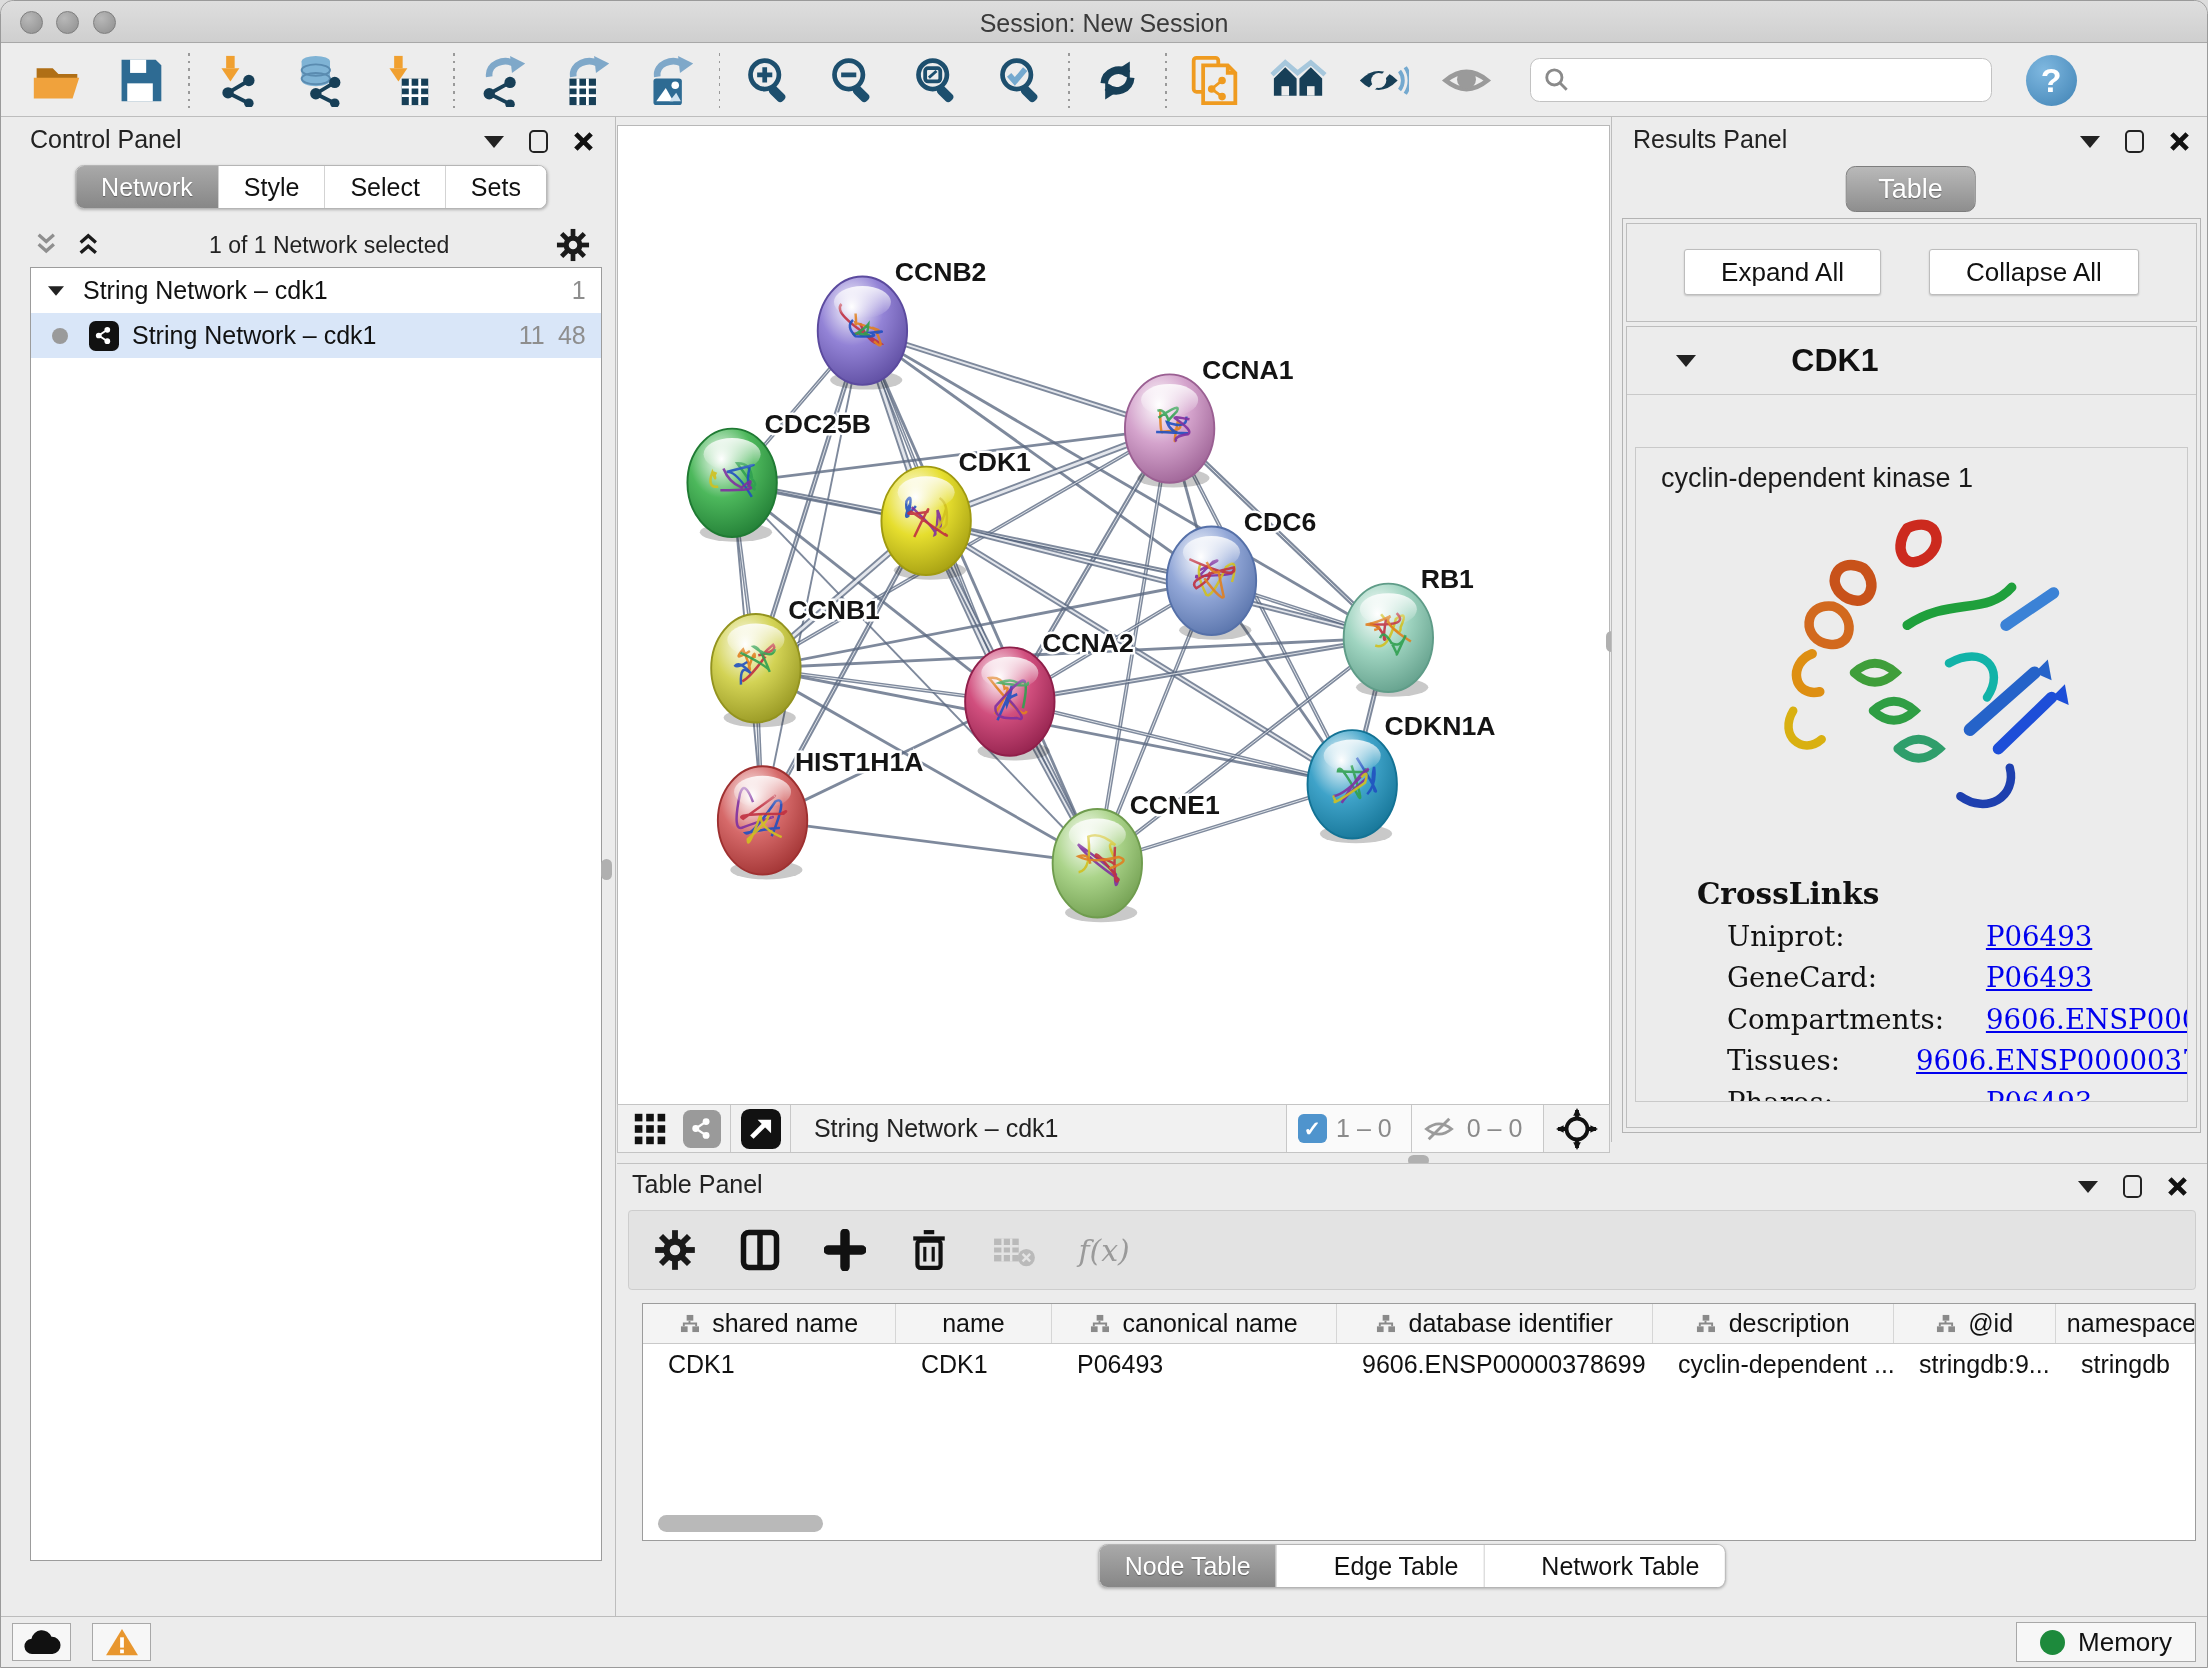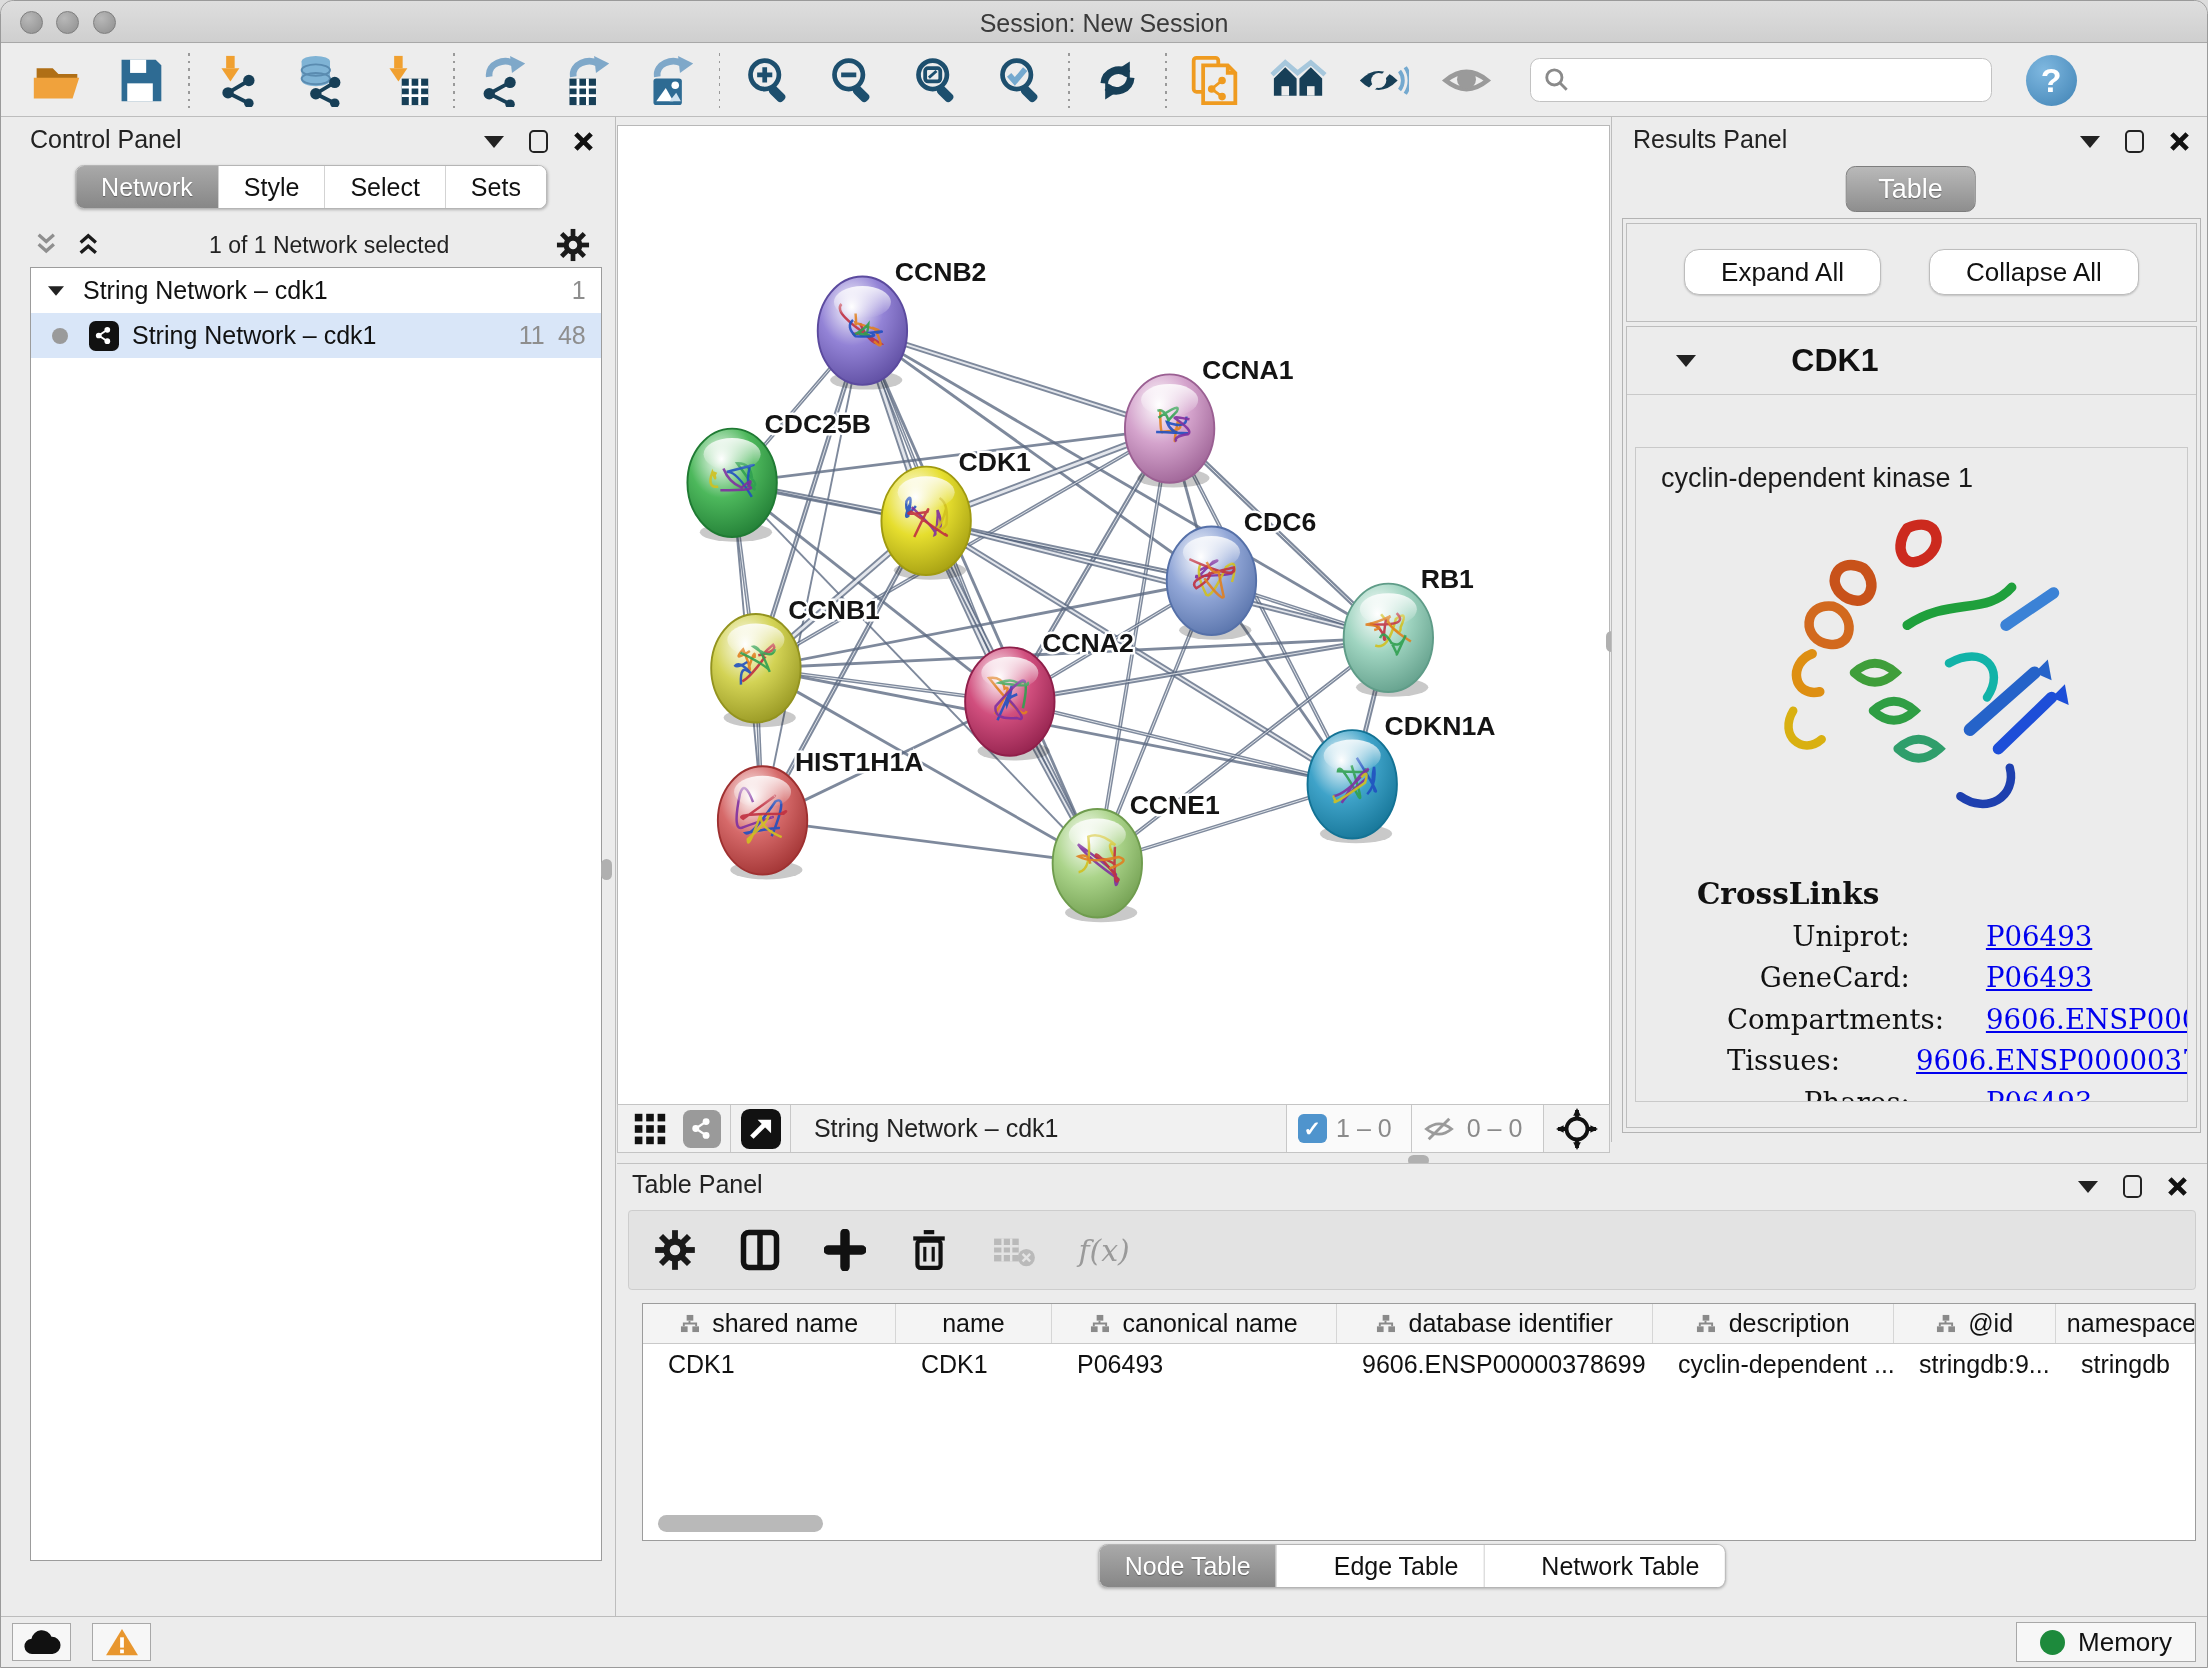--- a/index.html
+++ b/index.html
@@ -77,33 +77,33 @@
   
   .results { position:absolute; left:1610px; top:116px; width:598px; height:1025px; background:#ececec;
              border-left:1px solid #bdbdbd; }
   .stringtab { position:absolute; left:50%; transform:translateX(-50%); top:49px; height:46px; padding:0 32px;
                background:linear-gradient(#b9b9b9,#8e8e8e); border:1px solid #7d7d7d; border-radius:9.5px;
                color:#fff; font-size:27px; line-height:44px; text-shadow:0 1px 1px rgba(0,0,0,.35); }
   .resbox { position:absolute; left:9.5px; right:7.6px; top:101px; bottom:9.5px; border:1.9px solid #b3b3b3;
             background:#ececec; }
   .btnrow { position:absolute; left:3.8px; right:3.8px; top:3.8px; height:99px; border:1px solid #bdbdbd;
             display:flex; align-items:center; justify-content:center; gap:48px; }
-  .wbtn { height:46px; padding:0 36px; background:#fff; border:1px solid #bdbdbd; border-radius:15px;
+  .wbtn { height:46px; padding:0 36px; background:#fff; border:1px solid #bdbdbd; border-radius:3px;
           font-size:26px; line-height:44px; color:#111; box-shadow:0 1px 1.9px rgba(0,0,0,.18); }
   .genebox { position:absolute; left:3.8px; right:3.8px; top:107px; bottom:3.8px; border:1px solid #bdbdbd; }
   .genehead { height:68px; display:flex; align-items:center; border-bottom:1px solid #c9c9c9; }
   .genehead .tri-down { margin-left:49px; }
   .genehead .gname { font-size:32px; font-weight:bold; color:#111; margin-left:95px; }
   .geneinner { position:absolute; left:7.6px; right:7.6px; top:72px; bottom:25px; border:1px solid #c9c9c9; overflow:hidden;margin-top:48px; }
   .genedesc { font-size:27px; color:#1a1a1a; margin:15px 0 0 25px; }
   .ribbonwrap { display:flex; justify-content:center; margin-top:17px; }
   .xl-head { font-family:"DejaVu Serif", serif; font-weight:bold; font-size:29.5px; color:#111;
              margin:32px 0 7.6px 61px; }
   .xlrow { display:flex; font-family:"DejaVu Serif", serif; font-size:27.6px; margin:8.6px 0 0 91px; }
-  .xlrow .xlab { width:183px; color:#111;text-align:right; }
+  .xlrow .xlab { width:183px; color:#111; }
   .xlrow a { color:#0000ee; text-decoration:underline; margin-left:76px; }
 
   
   .tablepanel { position:absolute; left:616px; top:1162px; right:0; bottom:51px; background:#ececec;
                 border-top:1px solid #c2c2c2; }
   .tp-toolbar { position:absolute; left:11.4px; right:11.4px; top:46px; height:80px; background:#e3e3e3;
                 border:1px solid #cdcdcd; border-radius:3.8px; display:flex; align-items:center; gap:42px;
                 padding:0 25px; }
   .fx { font-family:"DejaVu Serif", serif; font-style:italic; font-size:30px; color:#9a9a9a; }
   .tbl { position:absolute; left:25px; right:11.4px; top:139px; height:238px; background:#fff;

